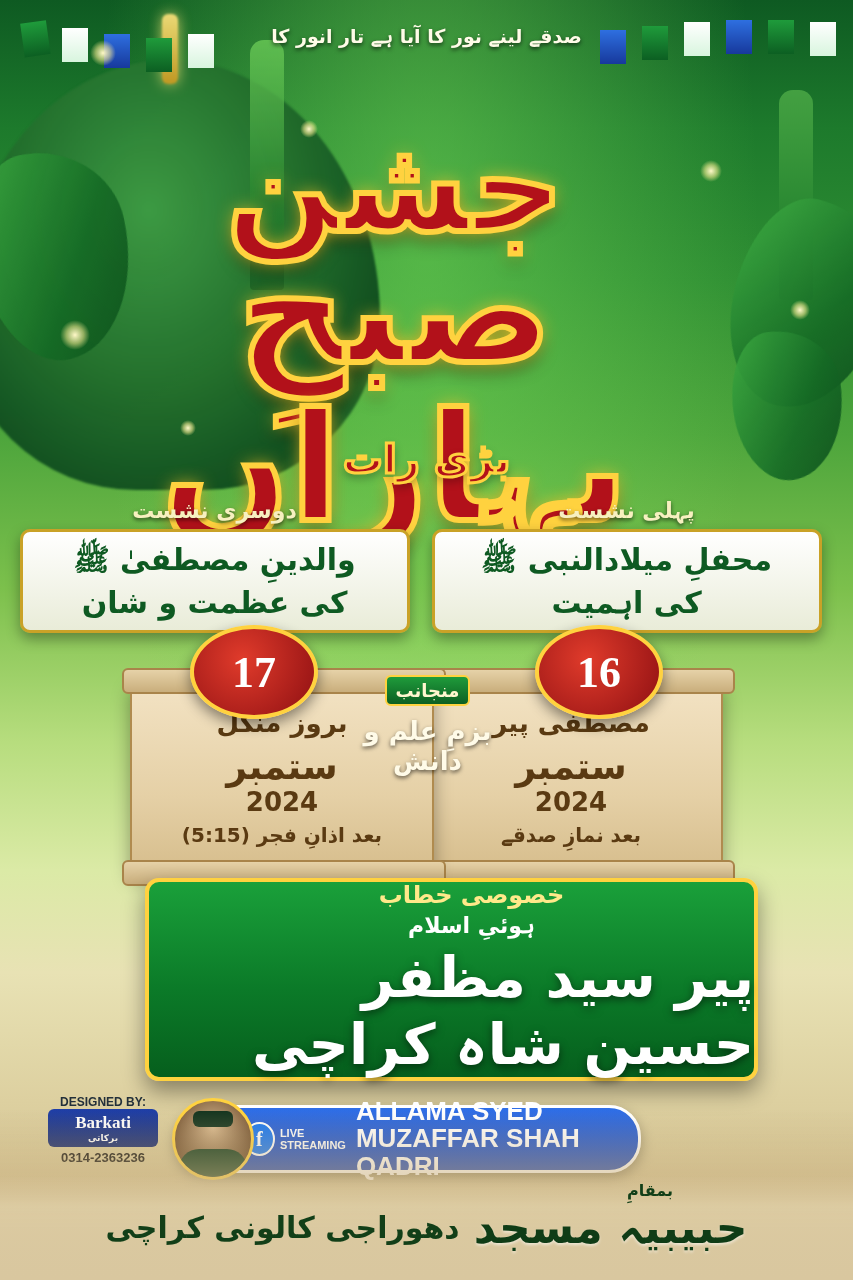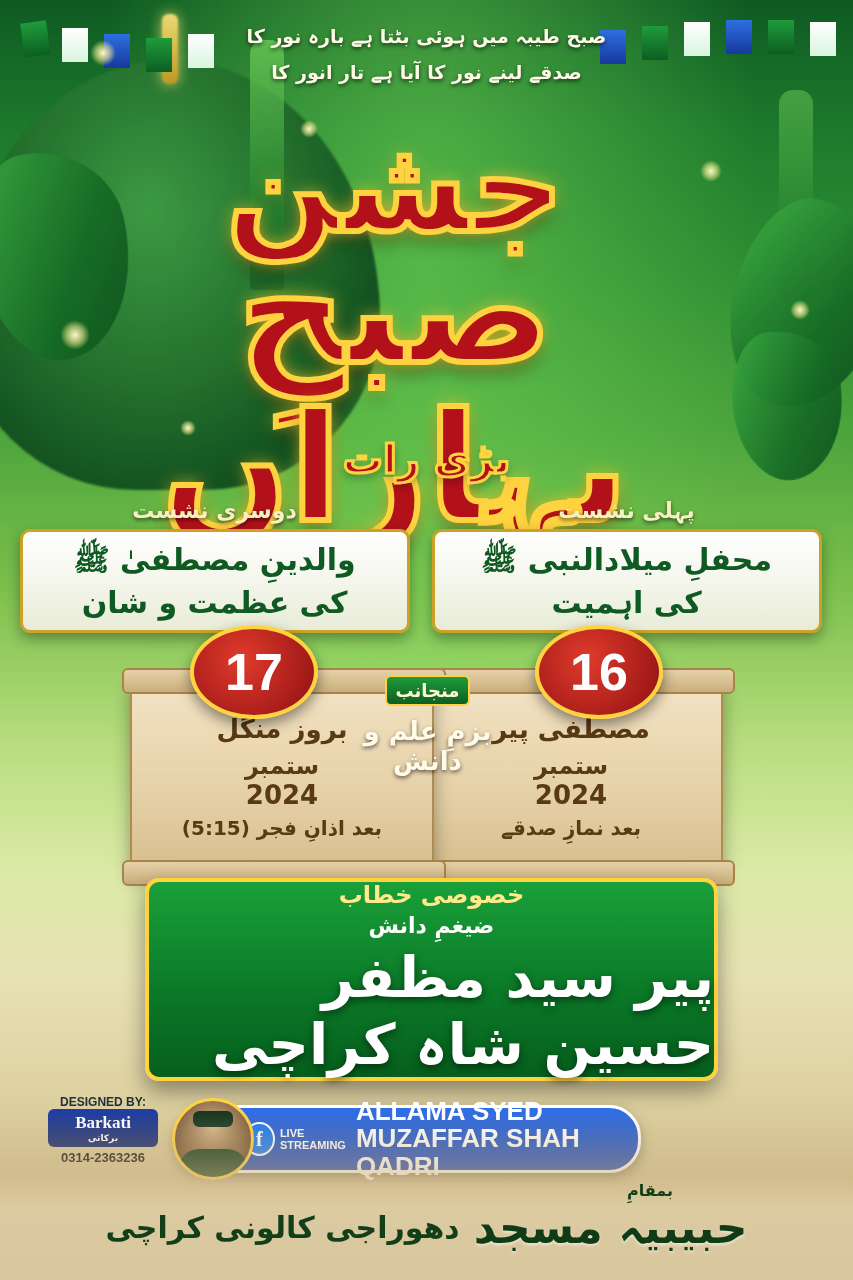--- a/index.html
+++ b/index.html
@@ -87,49 +87,50 @@
     content:"";position:absolute;left:-10px;width:320px;height:22px;
     background:linear-gradient(180deg,#e6d2a8,#c9ae7c);border:2px solid #a9844a;border-radius:6px;
   }
   .scroll:before{top:-14px;}
   .scroll:after{bottom:-14px;}
   .scroll .txt{
     position:absolute;inset:0;display:flex;flex-direction:column;align-items:center;justify-content:center;
     color:#5a3a12;font-weight:bold;
   }
   .scroll .dayline{font-size:26px;}
-  .scroll .monthline{font-size:24px;margin-top:8px;}
+  .scroll .monthline{font-size:36px;margin-top:8px;}
   .scroll .timeline{font-size:20px;margin-top:6px;}
   .sright{right:130px;}
   .sleft{left:130px;}
   .daybadge{
     position:absolute;top:0;width:120px;height:86px;border-radius:50%;
     background:radial-gradient(circle at 40% 35%,#e03b2b,#8e0f12);
-    border:4px solid #ffd23f;color:#fff;font-size:52px;font-weight:bold;
+    border:4px solid #ffd23f;color:#fff;font-size:44px;font-weight:bold;
     display:flex;align-items:center;justify-content:center;
     box-shadow:0 6px 14px rgba(0,0,0,.45);
+    font-family:Liberation Serif, serif;
   }
   .db-right{right:190px;}
   .db-left{left:190px;}
   .centerchip{
     position:absolute;left:355px;top:50px;width:145px;text-align:center;color:#fff7cf;
   }
   .centerchip .head{
     display:inline-block;background:linear-gradient(180deg,#1f9b3b,#0c5f22);
     border:2px solid #ffd23f;border-radius:6px;padding:3px 8px;font-size:18px;font-weight:bold;
   }
   .centerchip .b1{font-size:26px;font-weight:bold;margin-top:10px;color:#fffbe8;text-shadow:0 2px 4px rgba(0,0,0,.6);}
   .centerchip .b2{font-size:26px;font-weight:bold;color:#fffbe8;text-shadow:0 2px 4px rgba(0,0,0,.6);}
 
   .speakerbox{
     position:absolute;left:145px;top:878px;width:565px;height:195px;
     background:linear-gradient(180deg,#1aa03a,#0b7a28 55%,#065f1d);
     border:4px solid #ffd23f;border-radius:14px;
     box-shadow:0 10px 22px rgba(0,0,0,.4);
-    display:flex;flex-direction:column;align-items:center;justify-content:center;
+    display:flex;flex-direction:column;align-items:center;justify-content:center;padding-left:40px;
   }
   .speakerbox .khitab{font-size:24px;font-weight:bold;color:#ffe98a;}
   .speakerbox .zeegham{font-size:22px;font-weight:bold;color:#fff;margin-top:4px;}
   .speakerbox .name{
     font-size:56px;font-weight:bold;color:#fff;margin-top:6px;line-height:1.2;
     text-shadow:0 3px 8px rgba(0,0,0,.5);
   }
 
   .designed{
     position:absolute;left:48px;top:1095px;width:110px;text-align:center;
@@ -204,21 +205,20 @@
   </div>
 
   <div class="bokeh" style="left:90px;top:40px;width:26px;height:26px;"></div>
   <div class="bokeh" style="left:300px;top:120px;width:18px;height:18px;"></div>
   <div class="bokeh" style="left:700px;top:160px;width:22px;height:22px;"></div>
   <div class="bokeh" style="left:60px;top:320px;width:30px;height:30px;"></div>
   <div class="bokeh" style="left:790px;top:300px;width:20px;height:20px;"></div>
   <div class="bokeh" style="left:180px;top:420px;width:16px;height:16px;"></div>
 
   <div class="topverse urdu">
-    <div>صبح طیبہ میں ہوئی بٹتا ہے بارہ نور کا</div>
     <div>صدقے لینے نور کا آیا ہے تار انور کا</div>
   </div>
 
   <div class="bigtitle urdu">
     <span>جشن</span>
     <span class="l2">صبحِ بہاراں</span>
   </div>
 
   <div class="subtitle urdu">بڑی رات</div>
 
@@ -257,21 +257,21 @@
 
     <div class="centerchip urdu">
       <div class="head">منجانب</div>
       <div class="b1">بزمِ علم و</div>
       <div class="b2">دانش</div>
     </div>
   </div>
 
   <div class="speakerbox">
     <div class="khitab urdu">خصوصی خطاب</div>
-    <div class="zeegham urdu">ضیغمِ دانش</div>
+    <div class="zeegham urdu">ہوئیِ اسلام</div>
     <div class="name urdu">پیر سید مظفر حسین شاہ کراچی</div>
   </div>
 
   <div class="designed">
     <div class="lbl">DESIGNED BY:</div>
     <div class="logo">
       <span>Barkati</span>
       <small class="urdu">برکاتی</small>
     </div>
     <div class="phone">0314-2363236</div>

